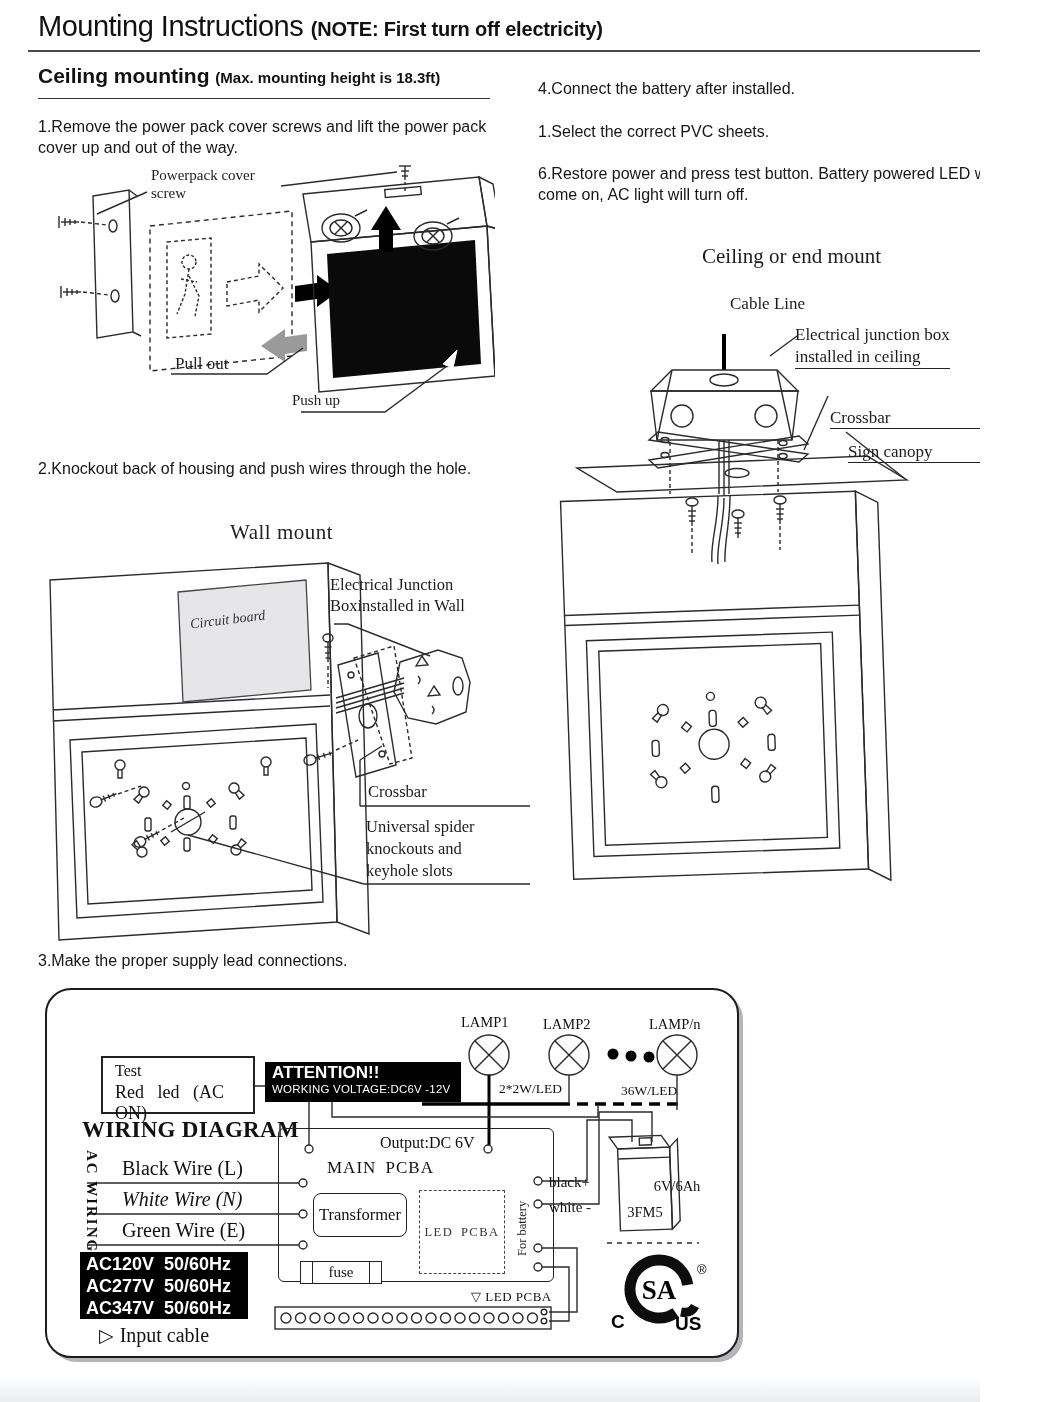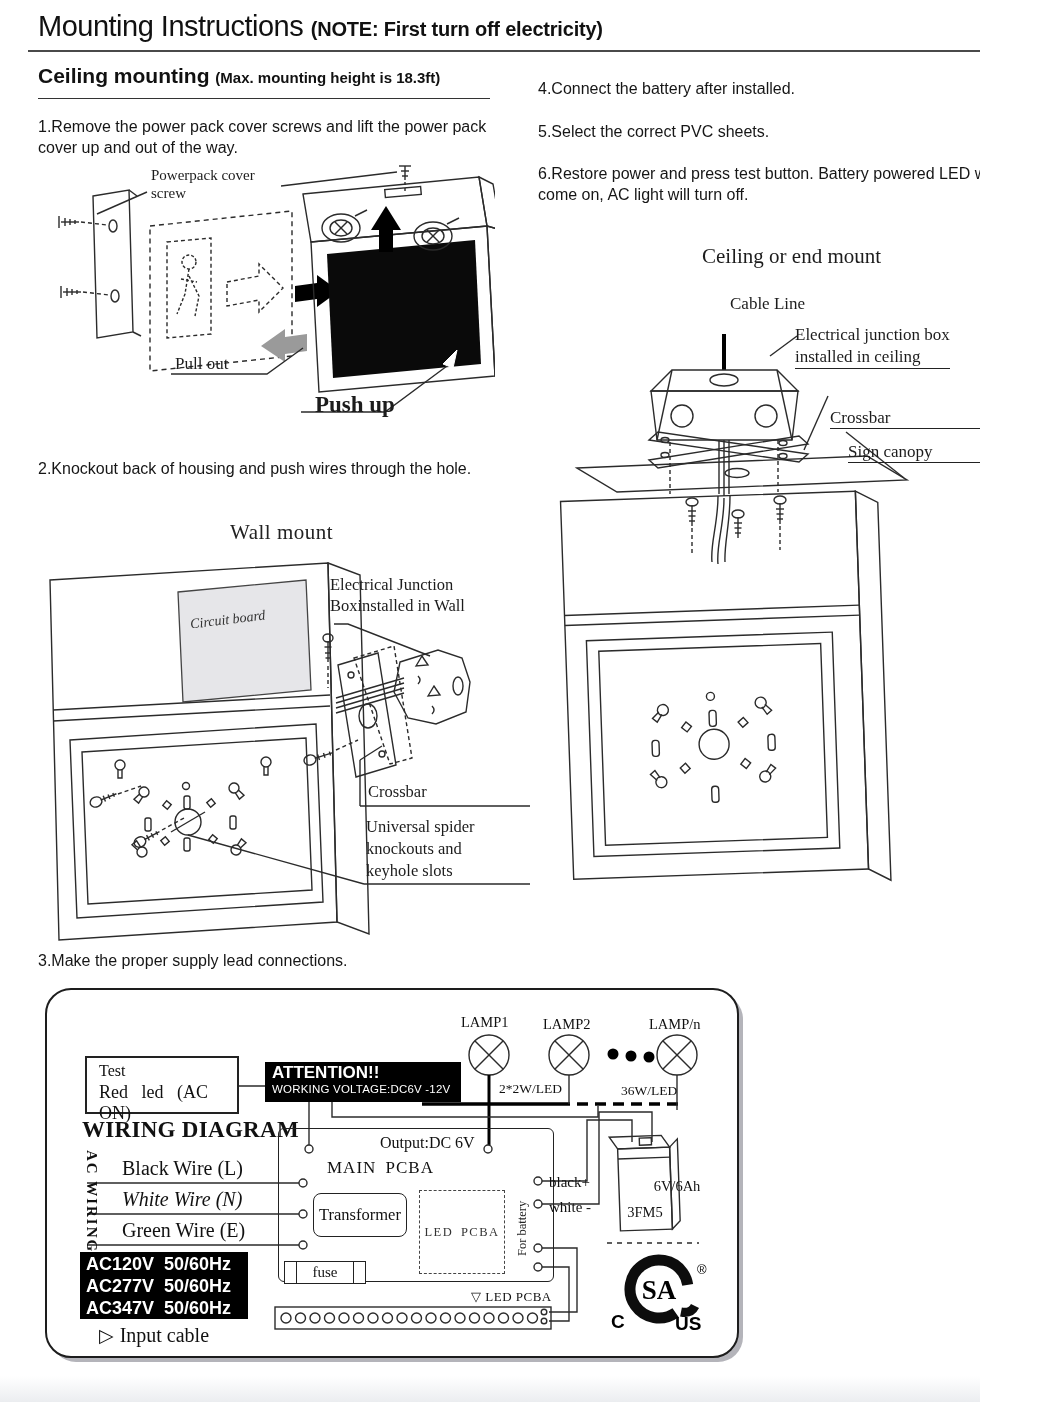--- a/index.html
+++ b/index.html
@@ -28,21 +28,21 @@
   .dlbl { position:absolute; font-family:"Liberation Serif", serif; color:#1c1c1c; white-space:nowrap; }
   .und { border-bottom:1.4px solid #222; }
   .dtitle { font-family:"Liberation Serif", serif; font-size:21px; color:#222; letter-spacing:0.5px; }
 
   
   .wpanel {
     left:45px; top:988px; width:694px; height:370px;
     border:2.2px solid #1d1d1d; border-radius:26px; background:#fff;
     box-shadow:5px 5px 0 -1px #b4b4ba;
   }
-  .wpanel .hbox { position:absolute; background:#fff; }
+  .wpanel .hbox { position:absolute; background:#fff;margin-left:16px; }
   .test-box { left:38px; top:66px; width:154px; height:58px; border:2px solid #222; }
   .test-l1 { margin:4px 0 0 12px; font-size:16px; }
   .test-l2 { margin:2px 0 0 12px; font-size:18px; word-spacing:9px; }
   .attn-box { left:218px; top:72px; width:196px; height:40px; background:#000; color:#fff; padding:1px 7px; }
   .attn-l1 { font-size:17px; font-weight:700; }
   .attn-l2 { font-size:11.5px; letter-spacing:0.2px; }
   .wiring-heading { left:35px; top:127px; font-size:23px; font-weight:700; letter-spacing:0.3px; }
   .ac-wiring { left:36px; top:160px; height:158px; font-size:15px; font-weight:700;
                writing-mode:vertical-rl; letter-spacing:2px; }
   .wire-lbl { left:75px; font-size:20px; }
@@ -89,21 +89,21 @@
   <div class="abs top-rule"></div>
 
   <div class="abs sec-heading">
     <span>Ceiling mounting</span>
     <span class="sec-note">(Max. mounting height is 18.3ft)</span>
   </div>
   <div class="abs sec-underline"></div>
 
   <div class="abs step" style="left:38px; top:116px; width:450px;">1.Remove the power pack cover screws and lift the power pack cover up and out of the way.</div>
   <div class="abs step" style="left:538px; top:78px; width:470px;">4.Connect the battery after installed.</div>
-  <div class="abs step" style="left:538px; top:121px; width:470px;">5.Select the correct PVC sheets.</div>
+  <div class="abs step" style="left:538px; top:121px; width:470px;">1.Select the correct PVC sheets.</div>
   <div class="abs step" style="left:538px; top:163px; width:478px;">6.Restore power and press test button. Battery powered LED will come on, AC light will turn off.</div>
   <div class="abs step" style="left:38px; top:458px; width:480px;">2.Knockout back of housing and push wires through the hole.</div>
   <div class="abs step" style="left:38px; top:950px; width:480px;">3.Make the proper supply lead connections.</div>
 
   <div class="diagram" style="left:55px; top:164px; width:440px; height:270px;">
     <svg width="440" height="270" viewBox="0 0 440 270">
 
       <polygon class="ln" points="38,32 74,26 78,168 42,174"></polygon>
       <line class="ln" x1="74" y1="26" x2="82" y2="32"></line>
         <line class="ln" x1="78" y1="168" x2="86" y2="172"></line>
@@ -172,21 +172,21 @@
         <path class="ln" d="M226,22 L342,8"></path>
       <path class="ln" d="M116,210 H212 L248,184"></path>
       <path class="ln" d="M246,248 H330 L392,202"></path>
       <polygon fill="#fff" stroke="#fff" points="388,200 402,186 398,204"></polygon>
     </svg>
     <div class="dlbl" style="left:96px; top:2px; font-size:15px; line-height:18px;">
       <div>Powerpack cover</div>
       <div>screw</div>
     </div>
     <div class="dlbl" style="left:120px; top:190px; font-size:17px;">Pull out</div>
-    <div class="dlbl" style="left:260px; top:228px; font-size:23px;font-weight:bold;">Push up</div>
+    <div class="dlbl" style="left:237px; top:228px; font-size:15px;">Push up</div>
   </div>
 
   <div class="abs dtitle" style="left:230px; top:520px;">Wall mount</div>
 
   <div class="diagram" style="left:38px; top:550px; width:505px; height:400px;">
     <svg width="505" height="400" viewBox="0 0 505 400">
       <defs>
         <g id="keyhole2">
             <circle class="ln" r="5"></circle>
             <path class="ln" d="M-2,4 L-3,12 L3,12 L2,4"></path>

